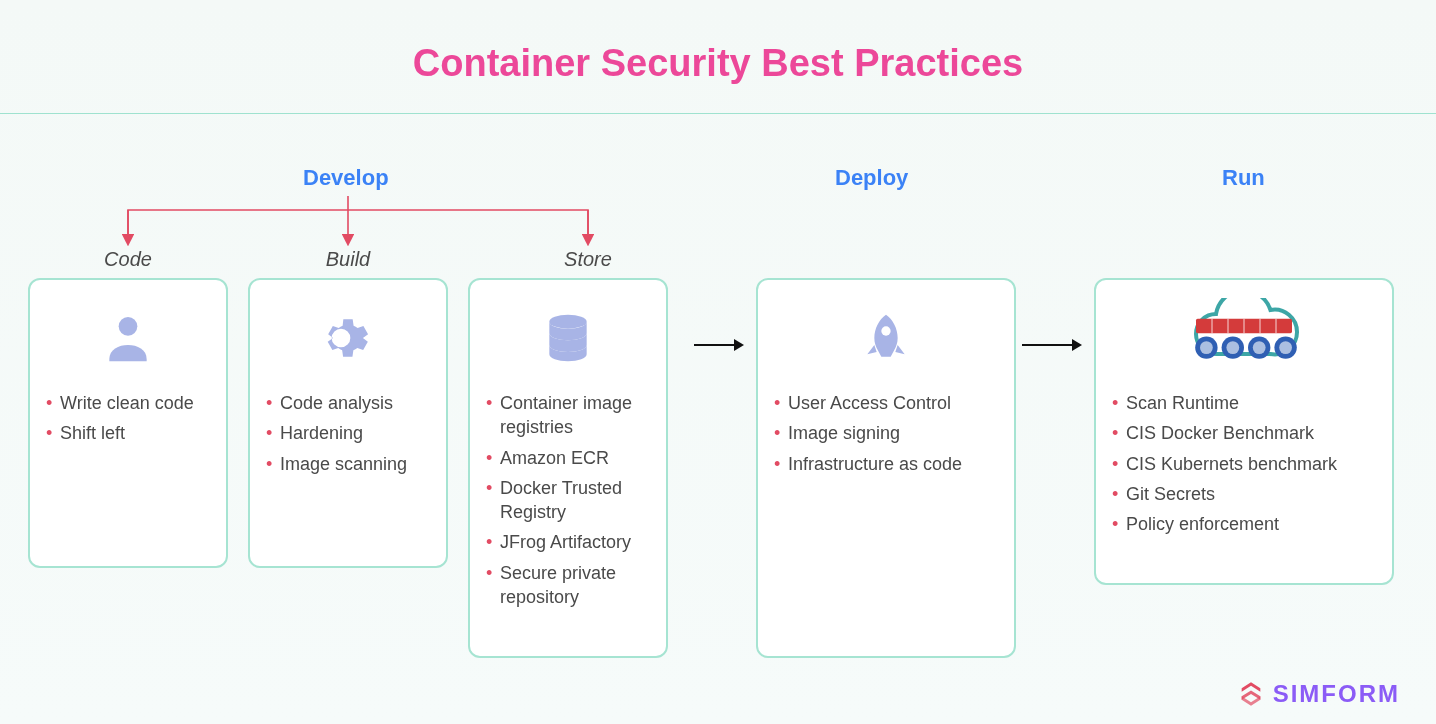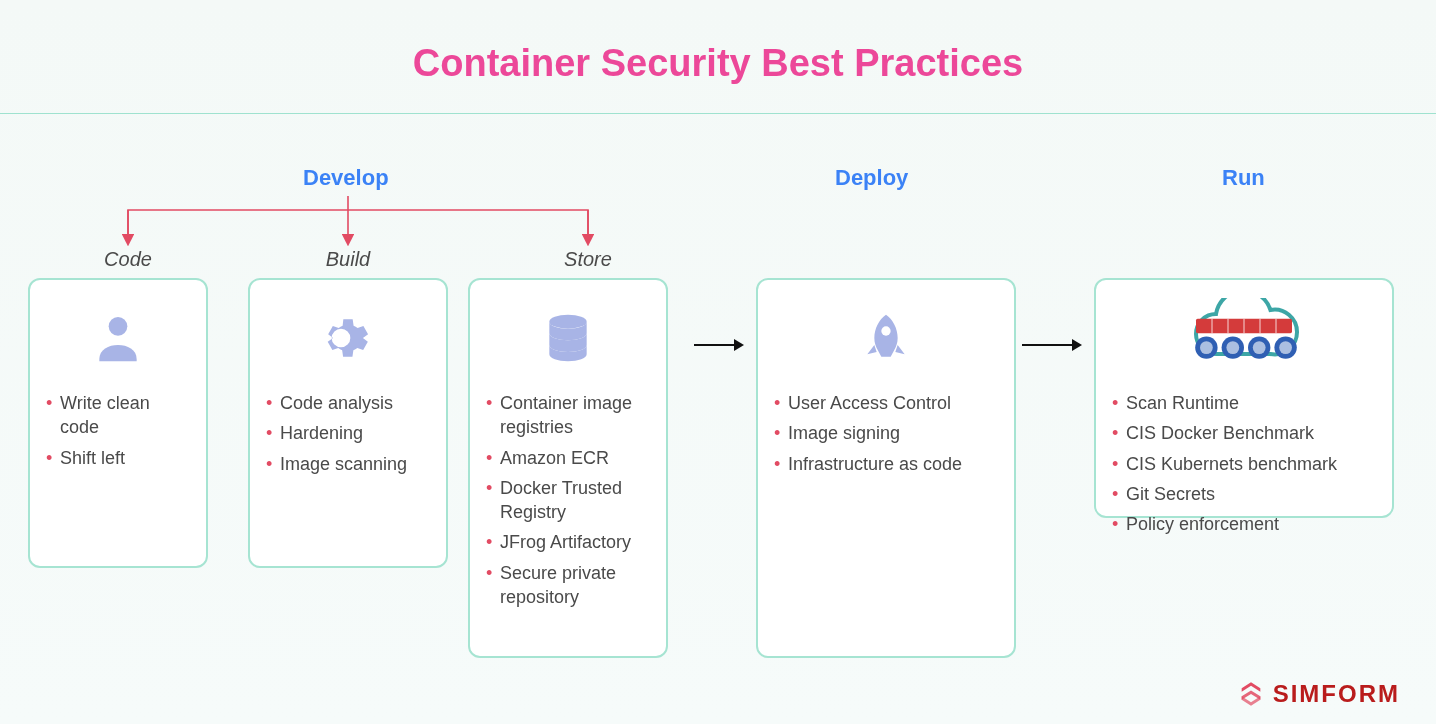--- a/index.html
+++ b/index.html
@@ -119,21 +119,21 @@
     height: 56px;
   }
   
   .logo {
     position: absolute;
     right: 36px;
     bottom: 16px;
     font-size: 24px;
     font-weight: 800;
     letter-spacing: 2px;
-    color: #b91c1c;
+    color: #8b5cf6;
     display: flex;
     align-items: center;
     gap: 8px;
   }
 </style>
 </head>
 <body>
 
 <div class="title">Container Security Best Practices</div>
 <hr class="divider">
@@ -158,21 +158,21 @@
 </svg>
 
 <div class="substage-row">
   <div class="substage-label" style="left:28px">Code</div>
   <div class="substage-label" style="left:248px">Build</div>
   <div class="substage-label" style="left:488px">Store</div>
 </div>
 
 <div class="cards-row">
 
-  <div class="card" style="left:28px; top:0; width:180px; height:290px">
+  <div class="card" style="left:28px; top:0; width:200px; height:290px">
     <div class="icon-zone">
       <svg width="56" height="56" viewBox="0 0 24 24">
           <circle cx="12" cy="7" r="4" fill="#a8b4e6"></circle>
           <path d="M4 21c0-4 4-6 8-6s8 2 8 6v1H4z" fill="#a8b4e6"></path>
         </svg>
     </div>
     <ul>
       <li>Write clean code</li>
       <li>Shift left</li>
     </ul>
@@ -221,21 +221,21 @@
     </div>
     <ul>
       <li>User Access Control</li>
       <li>Image signing</li>
       <li>Infrastructure as code</li>
     </ul>
   </div>
 
   <div class="h-arrow" style="left:1022px; top:66px; width:58px"></div>
 
-  <div class="card" style="left:1094px; top:0; width:300px; height:240px">
+  <div class="card" style="left:1094px; top:0; width:300px; height:307px">
     <div class="icon-zone">
       <svg width="160" height="80" viewBox="0 0 200 100">
         <path d="M50 70a25 25 0 010-50 35 35 0 0168-5 28 28 0 110 55z" fill="#fff" stroke="#3da6a6" stroke-width="5" transform="translate(15,0)"></path>
         <g transform="translate(40,26)">
           <rect x="0" y="0" width="120" height="18" rx="2" fill="#d43b3b"></rect>
           <line x1="20" y1="0" x2="20" y2="18" stroke="#fff" stroke-width="1"></line>
           <line x1="40" y1="0" x2="40" y2="18" stroke="#fff" stroke-width="1"></line>
           <line x1="60" y1="0" x2="60" y2="18" stroke="#fff" stroke-width="1"></line>
           <line x1="80" y1="0" x2="80" y2="18" stroke="#fff" stroke-width="1"></line>
           <line x1="100" y1="0" x2="100" y2="18" stroke="#fff" stroke-width="1"></line>

